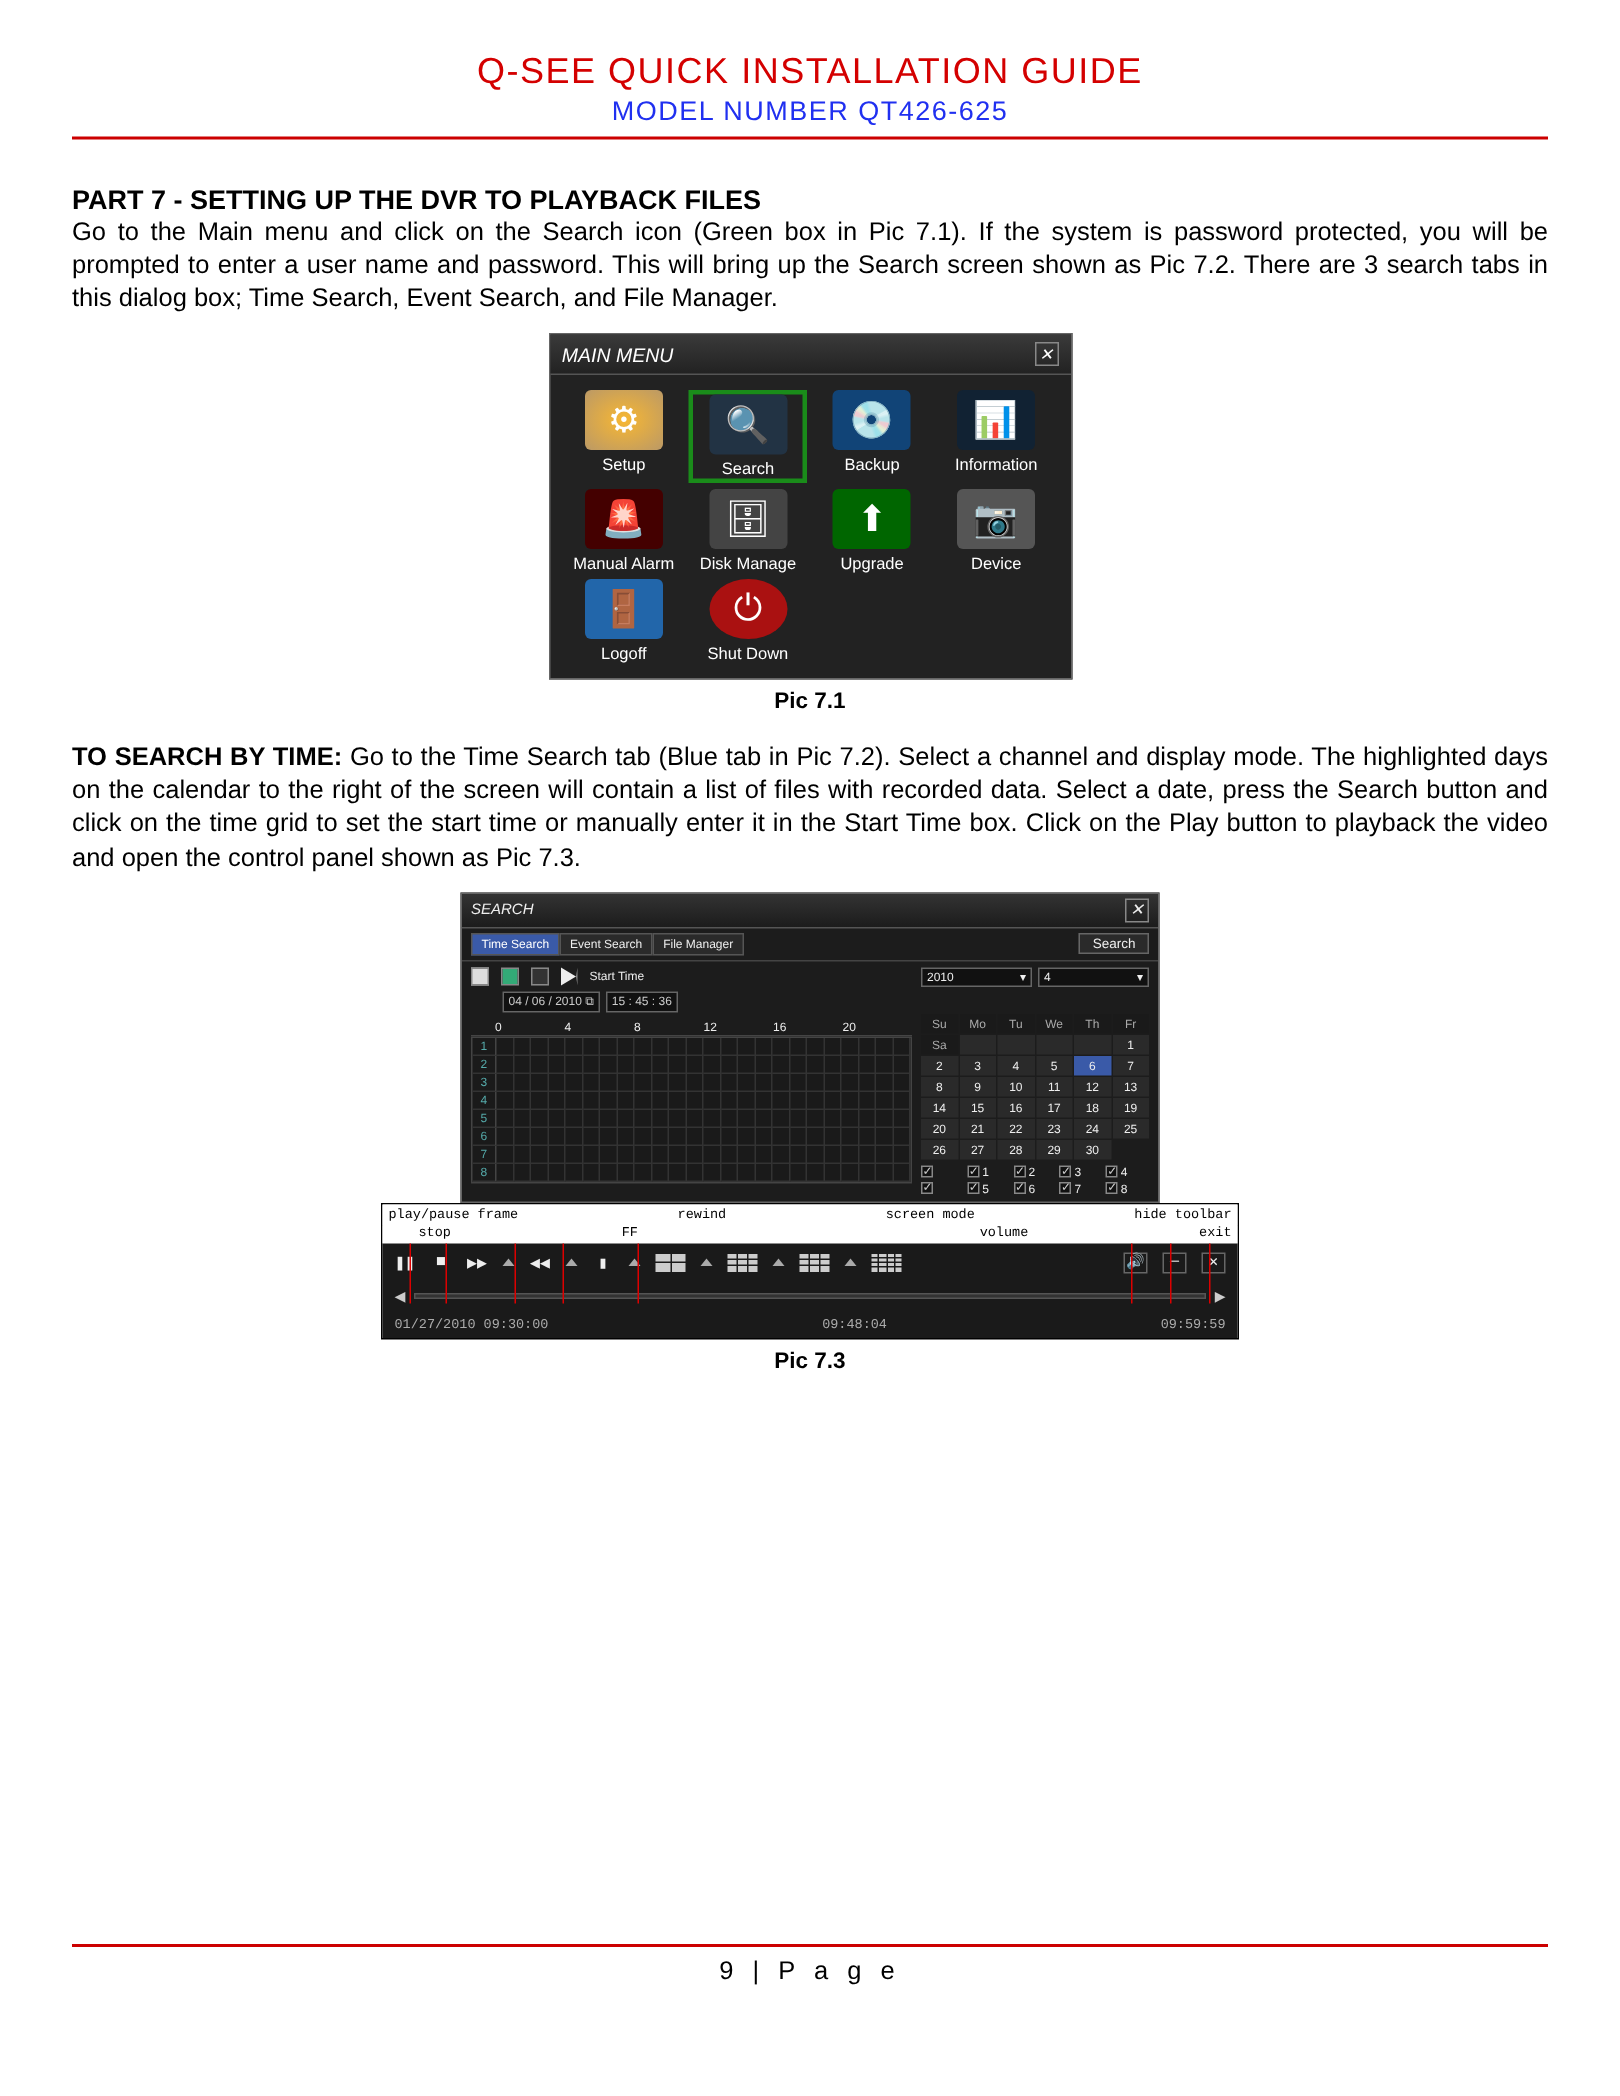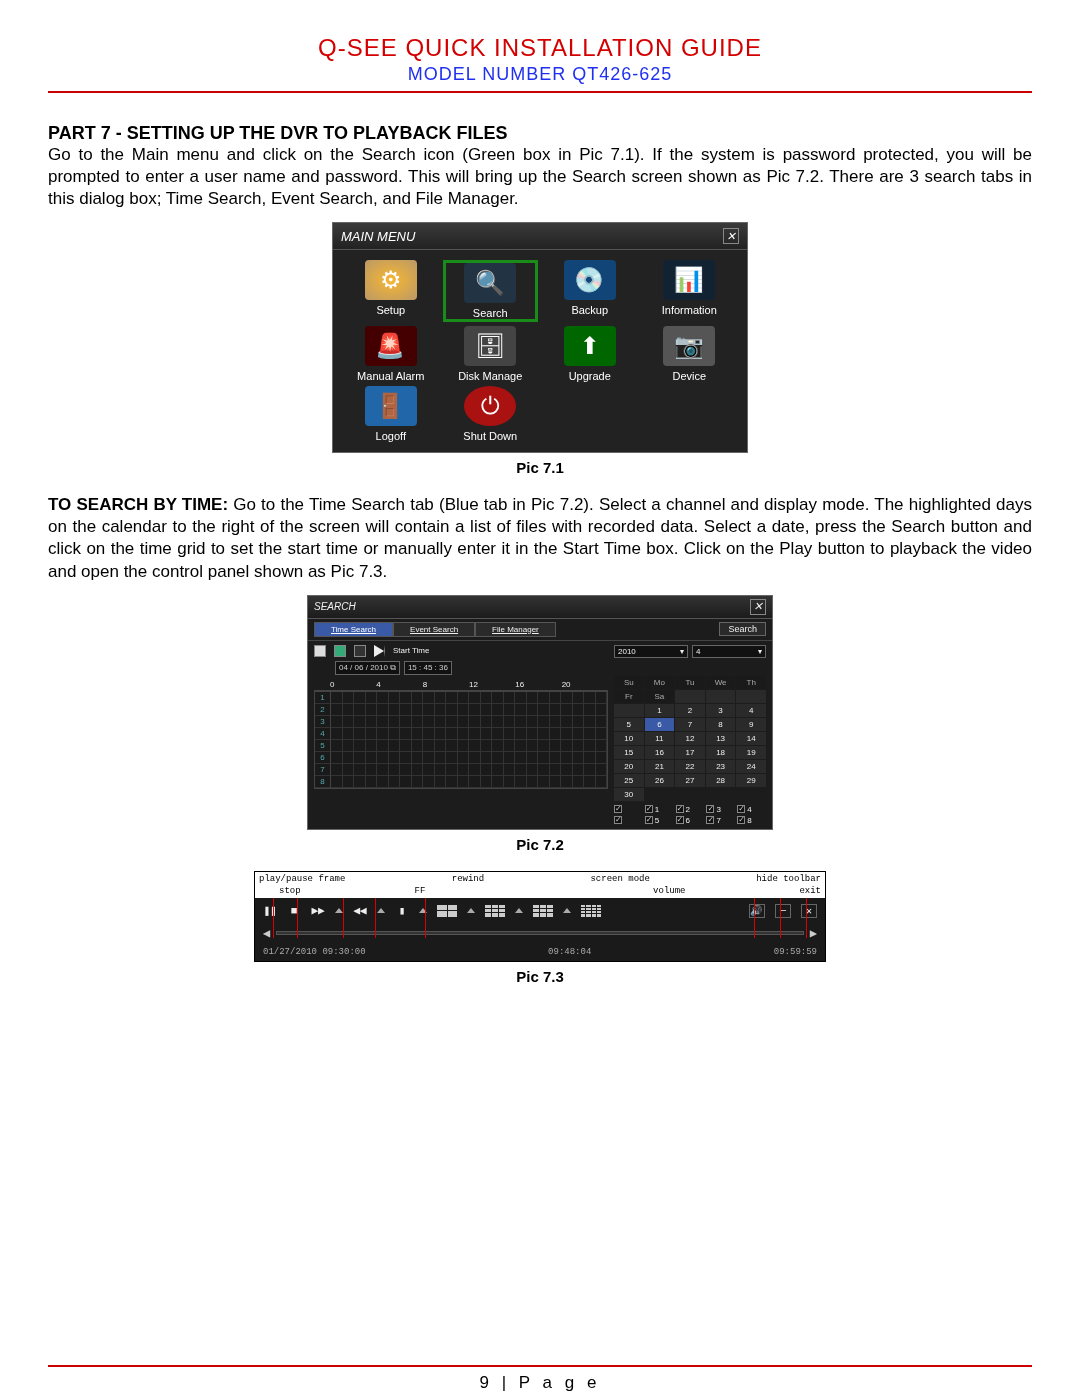--- a/index.html
+++ b/index.html
@@ -6,51 +6,51 @@
   body { width: 1080px; height: 1397px; background: #fff; font-family: Arial, Helvetica, sans-serif; color: #000; position: relative; }
   .page { padding: 34px 48px 60px 48px; }
   .hdr-title { text-align: center; color: #d40000; font-size: 24px; letter-spacing: 1px; font-family: "Arial Narrow", Arial, sans-serif; }
   .hdr-model { text-align: center; color: #2030f0; font-size: 18px; margin-top: 2px; letter-spacing: 1px; font-family: "Arial Narrow", Arial, sans-serif; }
   .rule { border: none; border-top: 2px solid #c00; margin: 6px 0 30px 0; }
   .section-title { font-weight: bold; font-size: 18px; }
   .para { font-size: 17px; line-height: 1.3; text-align: justify; margin-bottom: 12px; }
   .caption { text-align: center; font-weight: bold; font-size: 15px; margin: 6px 0 18px 0; }
   .centerwrap { display: flex; justify-content: center; }
   
-  .mainmenu { width: 416px; background: #222; border: 1px solid #666; color: #fff; }
+  .mainmenu { width: 349px; background: #222; border: 1px solid #666; color: #fff; }
   .mm-title { display:flex; justify-content:space-between; align-items:center; padding:5px 8px; font-size:13px; font-style:italic; border-bottom:1px solid #555; background:linear-gradient(#3a3a3a,#222); }
   .mm-close { width:16px;height:16px;border:1px solid #888;display:flex;align-items:center;justify-content:center;font-size:11px; }
   .mm-grid { display:grid; grid-template-columns:repeat(4,1fr); gap:4px; padding:10px; }
   .mm-item { display:flex; flex-direction:column; align-items:center; gap:4px; font-size:11px; }
   .mm-icon { width:52px;height:40px;border-radius:4px;display:flex;align-items:center;justify-content:center;font-size:24px; }
   .mm-item.highlight { border:3px solid #1a8c1a; }
   
   .searchbox { width:466px; background:#1c1c1c; border:1px solid #666; color:#eee; font-size:9px; }
   .sb-title { display:flex;justify-content:space-between;align-items:center;padding:3px 6px;border-bottom:1px solid #555;font-size:10px;font-style:italic;background:linear-gradient(#333,#1c1c1c);}
   .sb-row { display:flex;justify-content:space-between;align-items:center;padding:3px 6px;border-bottom:1px solid #444;}
   .sb-tabs { display:flex; gap:0; }
-  .sb-tab { padding:2px 16px; border:1px solid #555; background:#2a2a2a; font-size:8px;text-decoration:underline;}
+  .sb-tab { padding:2px 6px; border:1px solid #555; background:#2a2a2a; font-size:8px;}
   .sb-tab.active { background:#3a5aa8; color:#fff;}
   .sb-btn { padding:1px 8px; border:1px solid #666; background:#2a2a2a; font-size:9px;}
   .sb-body { display:flex; padding:4px 6px; gap:6px;}
   .sb-left { flex:1; }
   .sb-right { width:152px; }
   .dispmodes { display:flex; gap:8px; align-items:center; margin-bottom:4px;}
   .dm { width:12px;height:12px;border:1px solid #888;background:#333;}
   .dm.play { width:0;height:0;border-left:10px solid #eee;border-top:6px solid transparent;border-bottom:6px solid transparent;background:none;}
   .st-label { font-size:8px; margin-right:4px;}
   .st-input { border:1px solid #666;background:#111;padding:1px 3px;font-size:8px;color:#ccc;}
   .timehdr { display:grid;grid-template-columns:16px repeat(6,1fr);font-size:8px;border-bottom:1px solid #444;margin-top:4px;}
   .timehdr div{padding:1px 0;text-align:left;}
   .timegrid { display:grid;grid-template-columns:16px repeat(24,1fr);grid-auto-rows:12px;border:1px solid #444;background:#1a1a1a;}
   .timegrid .rownum { font-size:8px;color:#5aa;border-right:1px solid #444;border-bottom:1px solid #333;display:flex;align-items:center;justify-content:center;}
   .timegrid .cell { border-right:1px solid #333;border-bottom:1px solid #333;}
   .cal-top{display:flex;gap:4px;margin-bottom:18px;}
   .cal-sel{flex:1;border:1px solid #666;background:#111;font-size:8px;padding:1px 3px;display:flex;justify-content:space-between;}
-  .cal{display:grid;grid-template-columns:repeat(5,1fr);gap:1px;font-size:8px;text-align:center;}
+  .cal{display:grid;grid-template-columns:repeat(6,1fr);gap:1px;font-size:8px;text-align:center;}
   .cal div{padding:2px 0;background:#2a2a2a;}
   .cal .dow{background:#1a1a1a;color:#aaa;}
   .cal .hl{background:#3a5aa8;}
   .chks{display:grid;grid-template-columns:repeat(5,1fr);gap:2px;margin-top:4px;font-size:8px;}
   .chks div{display:flex;align-items:center;gap:2px;}
   .cb{width:8px;height:8px;border:1px solid #888;display:inline-block;background:#111;position:relative;}
   .cb::after{content:"✓";position:absolute;top:-2px;left:0;font-size:8px;color:#ccc;}
   
   .pbwrap { width:572px; border:1px solid #000; font-size:9px; font-family:"Courier New",monospace; }
   .pb-labels-top{display:flex;justify-content:space-between;padding:2px 4px;background:#fff;flex-wrap:nowrap;font-size:9px;}
@@ -446,21 +446,20 @@
               </div>
               <div><span class="cb"></span>5</div>
               <div><span class="cb"></span>6</div>
               <div><span class="cb"></span>7</div>
               <div><span class="cb"></span>8</div>
             </div>
         </div>
       </div>
     </div>
   </div>
-  <div class="caption">Pic 7.2</div>
 
   <div class="centerwrap">
     <div class="pbwrap">
       <div class="pb-labels-top">
         <span>play/pause frame</span>
         <span>rewind</span>
         <span>screen mode</span>
         <span>hide toolbar</span>
       </div>
       <div class="pb-labels-top" style="padding-top:0;">

